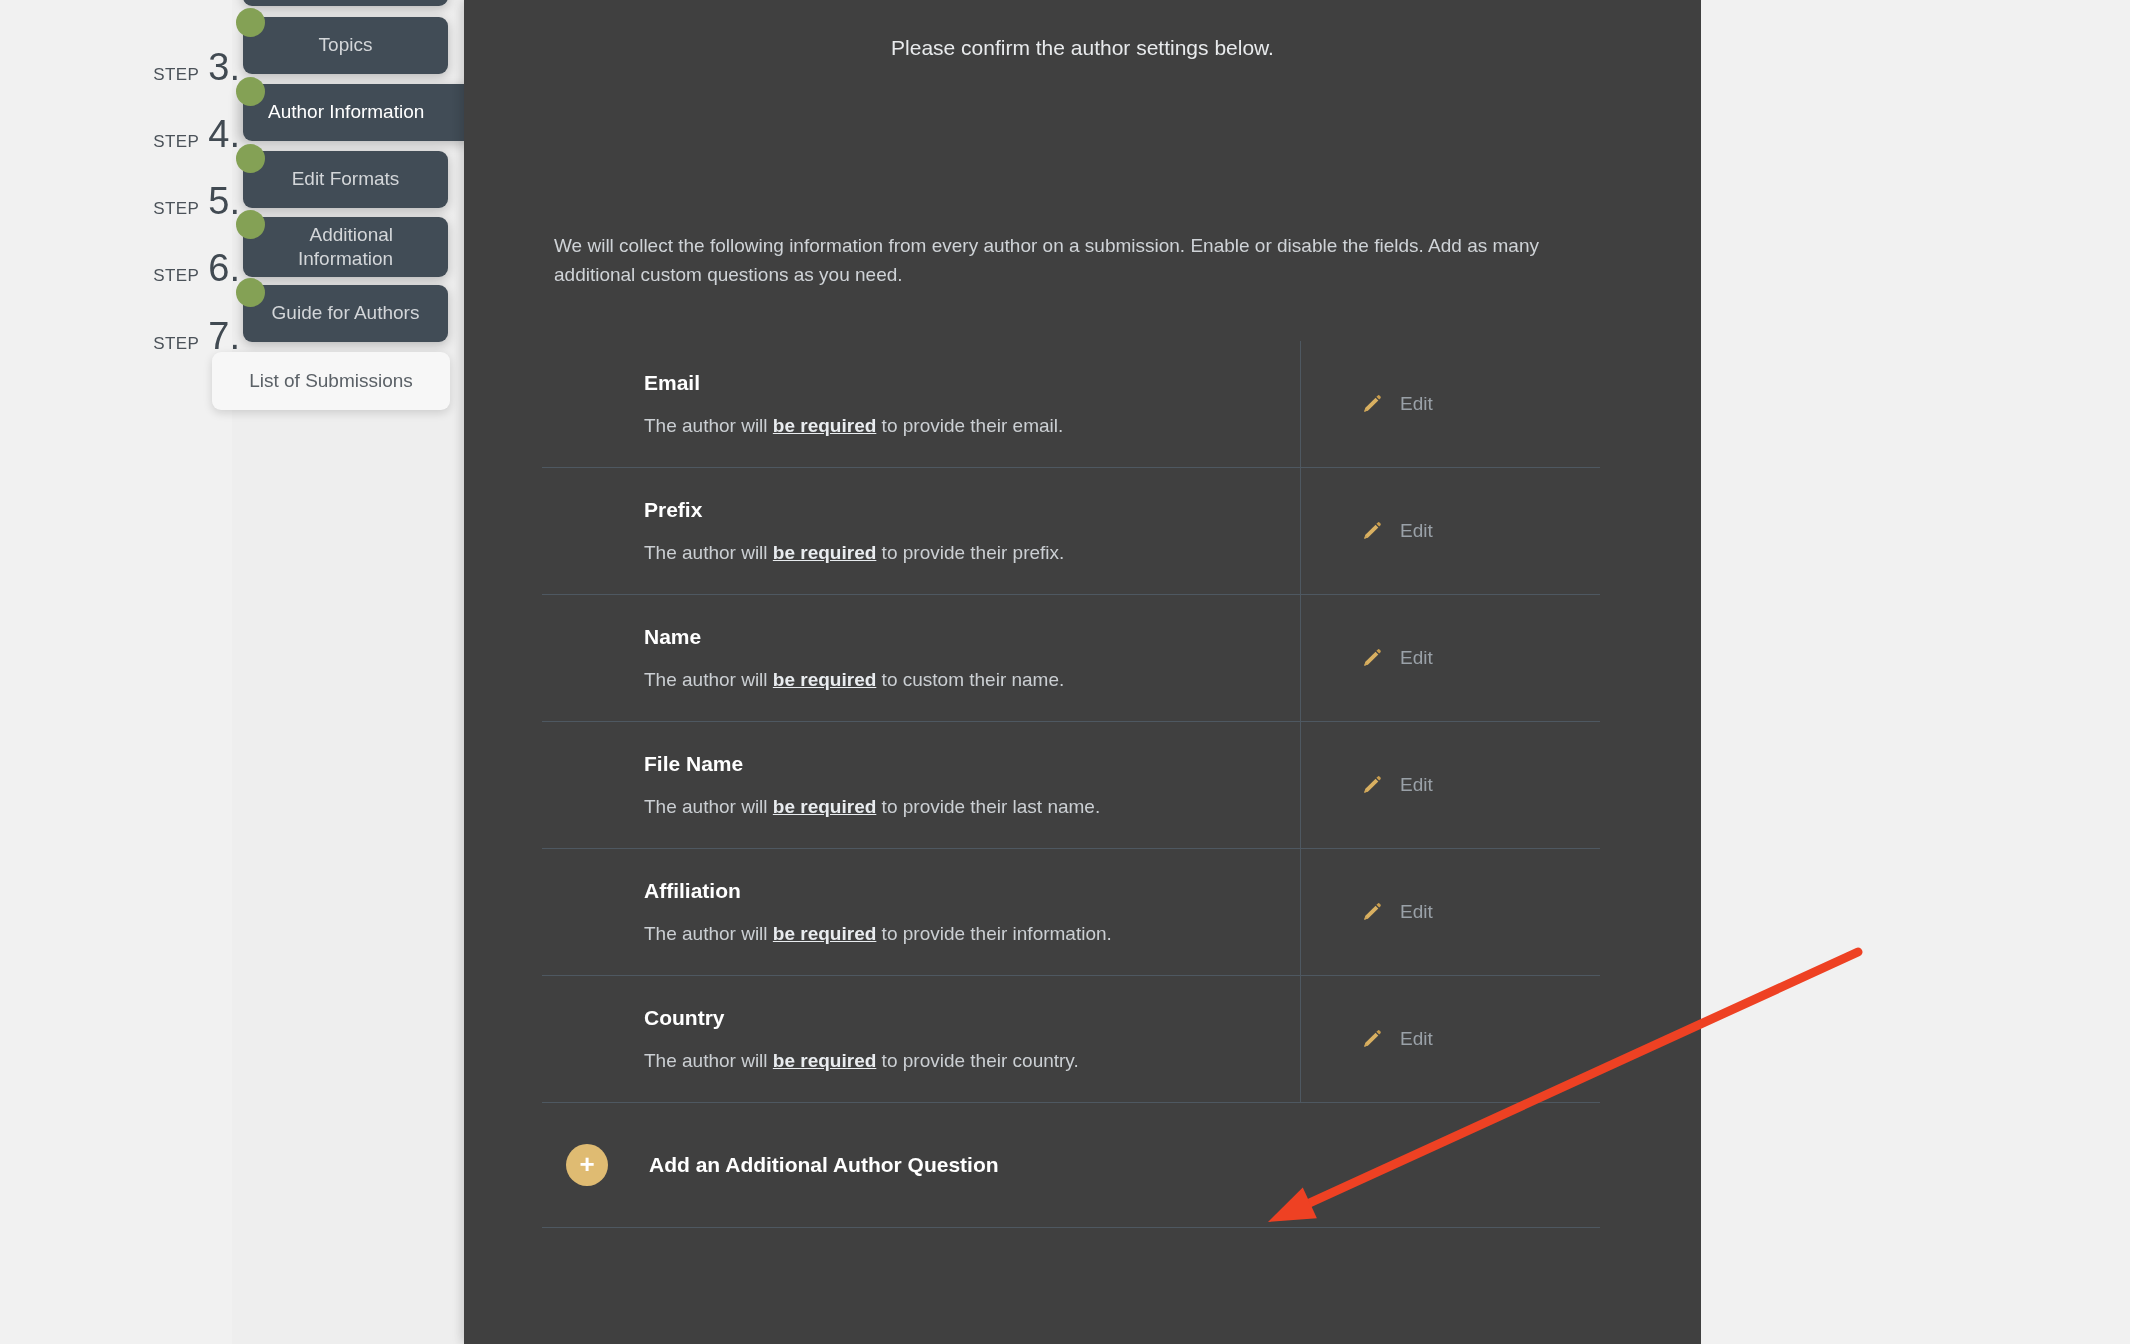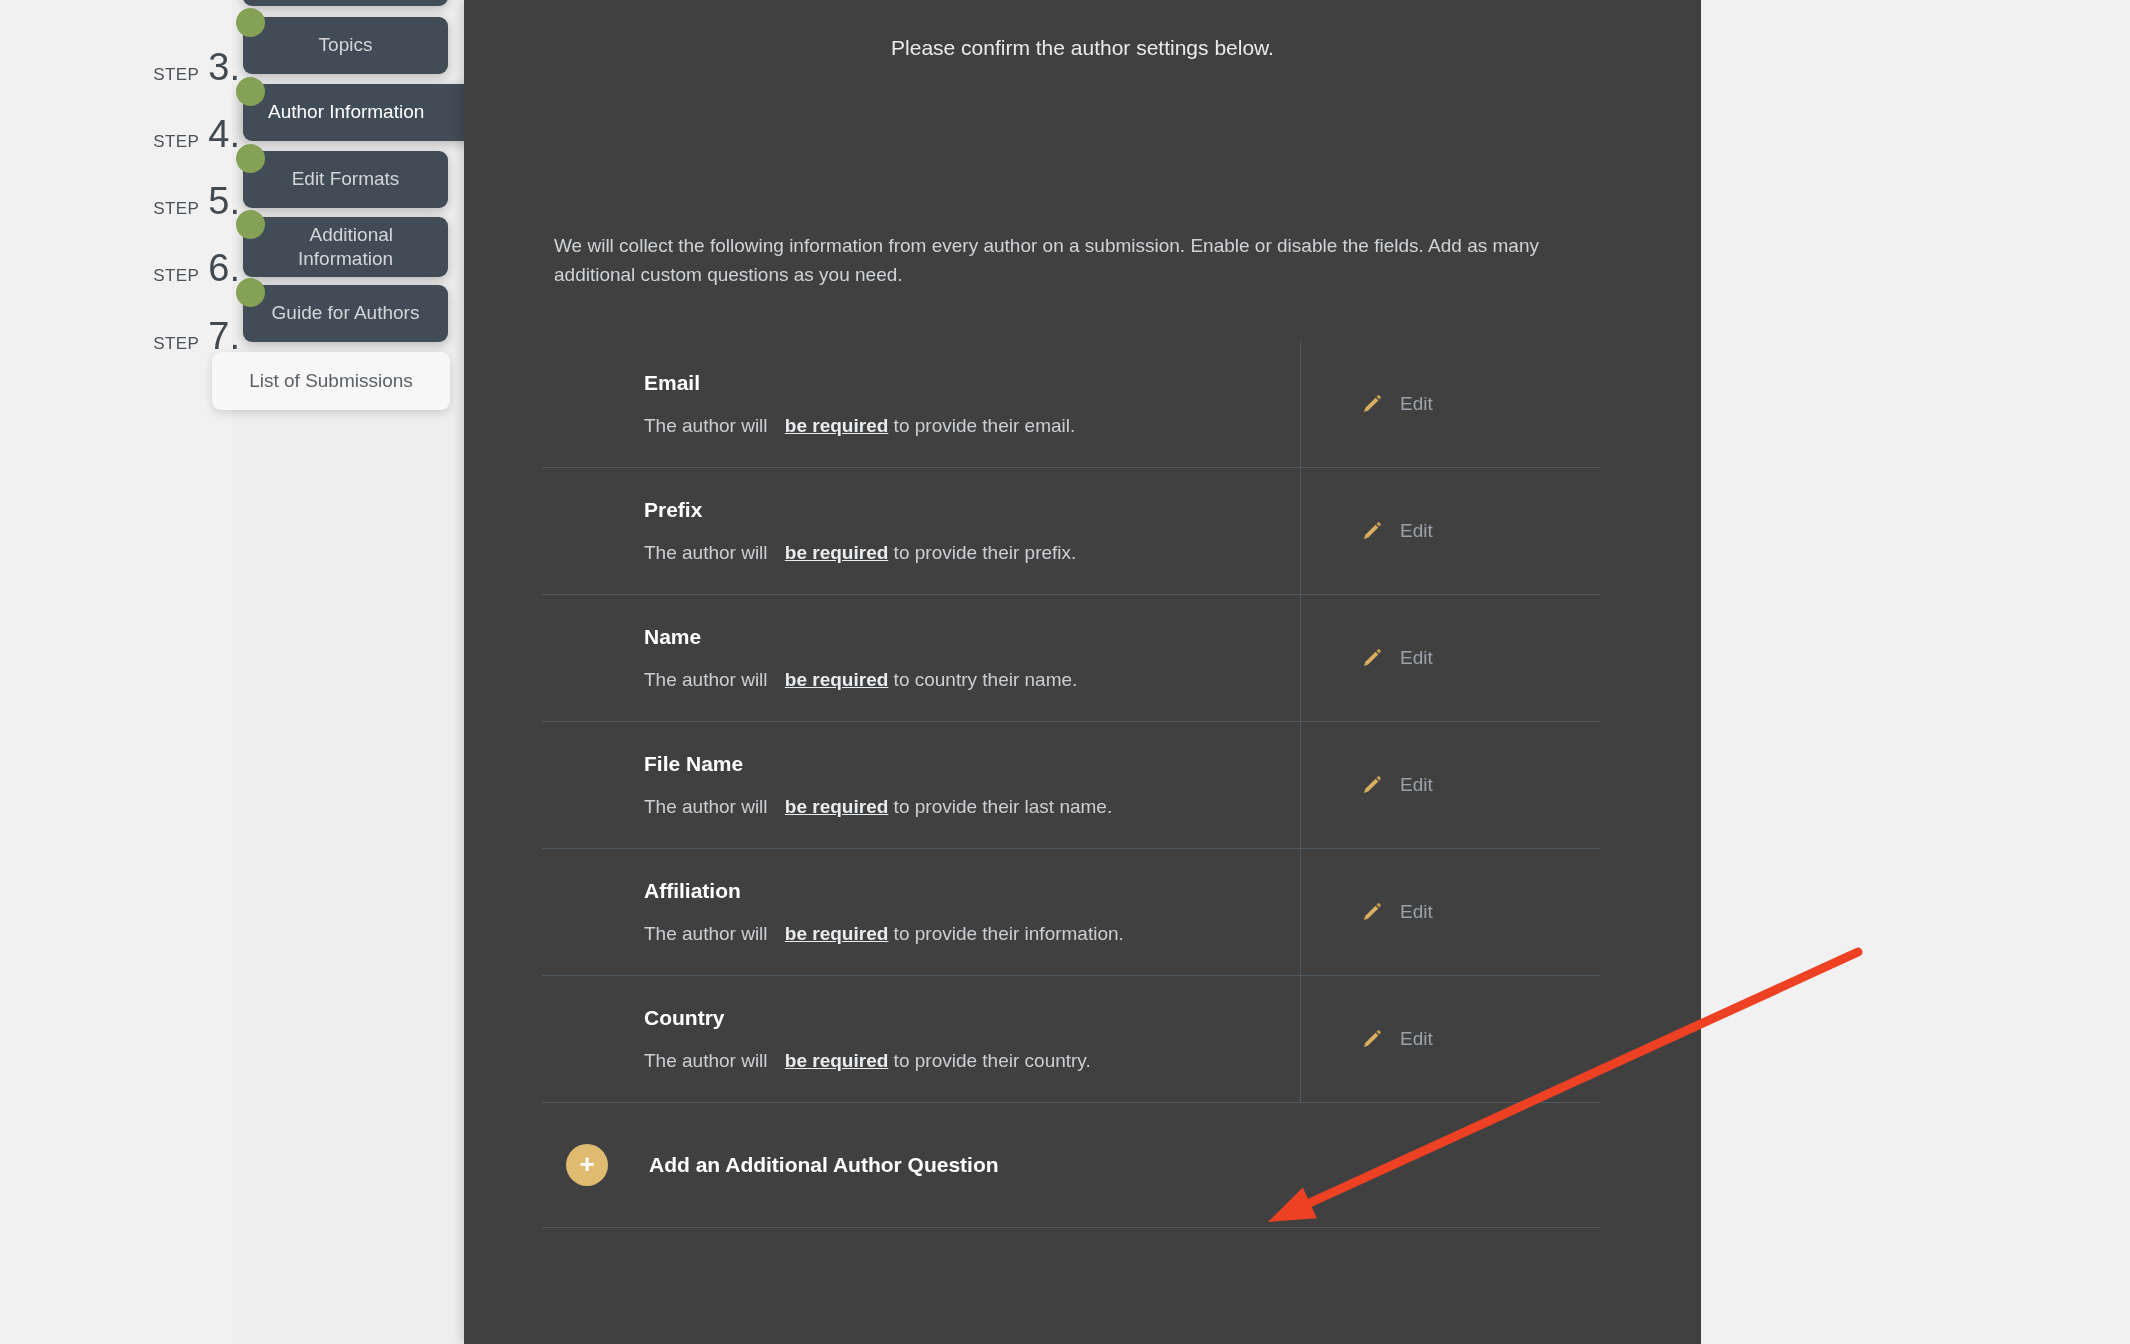--- a/index.html
+++ b/index.html
@@ -188,21 +188,20 @@
     margin-bottom: 20px;
   }
   .field-desc {
     color: #cbcfd3;
     font-size: 19px;
   }
   .field-desc b {
     color: #e9ecef;
     font-weight: bold;
     text-decoration: underline;
-    margin-left: 12px;
   }
   .field-action {
     flex: 1;
     border-left: 1px solid #4e5861;
     display: flex;
     align-items: center;
     padding-left: 60px;
     box-sizing: border-box;
   }
   .pencil-icon {
@@ -363,21 +362,21 @@
                 <path d="M3.5 20.5l1.3-4.3 3 3z" fill="#cfa659"></path>
               </svg>
           </span>
           <span class="edit-label">Edit</span>
         </div>
       </div>
 
       <div class="field-row">
         <div class="field-main">
           <div class="field-title">Name</div>
-          <div class="field-desc"><span>The author will </span><b>be required</b><span> to country their name.</span></div>
+          <div class="field-desc"><span>The author will </span><b>be required</b><span> to custom their name.</span></div>
         </div>
         <div class="field-action">
           <span class="pencil-icon">
             <svg viewBox="0 0 24 24" width="22" height="22">
                 <path d="M3.5 20.5l1.3-4.3L15.9 5.1l3 3L7.8 19.2z" fill="#d9b061"></path>
                 <path d="M16.8 4.2l1.3-1.3a1.6 1.6 0 012.3 0l.7.7a1.6 1.6 0 010 2.3l-1.3 1.3z" fill="#c89d4e"></path>
                 <path d="M3.5 20.5l1.3-4.3 3 3z" fill="#cfa659"></path>
               </svg>
           </span>
           <span class="edit-label">Edit</span>

